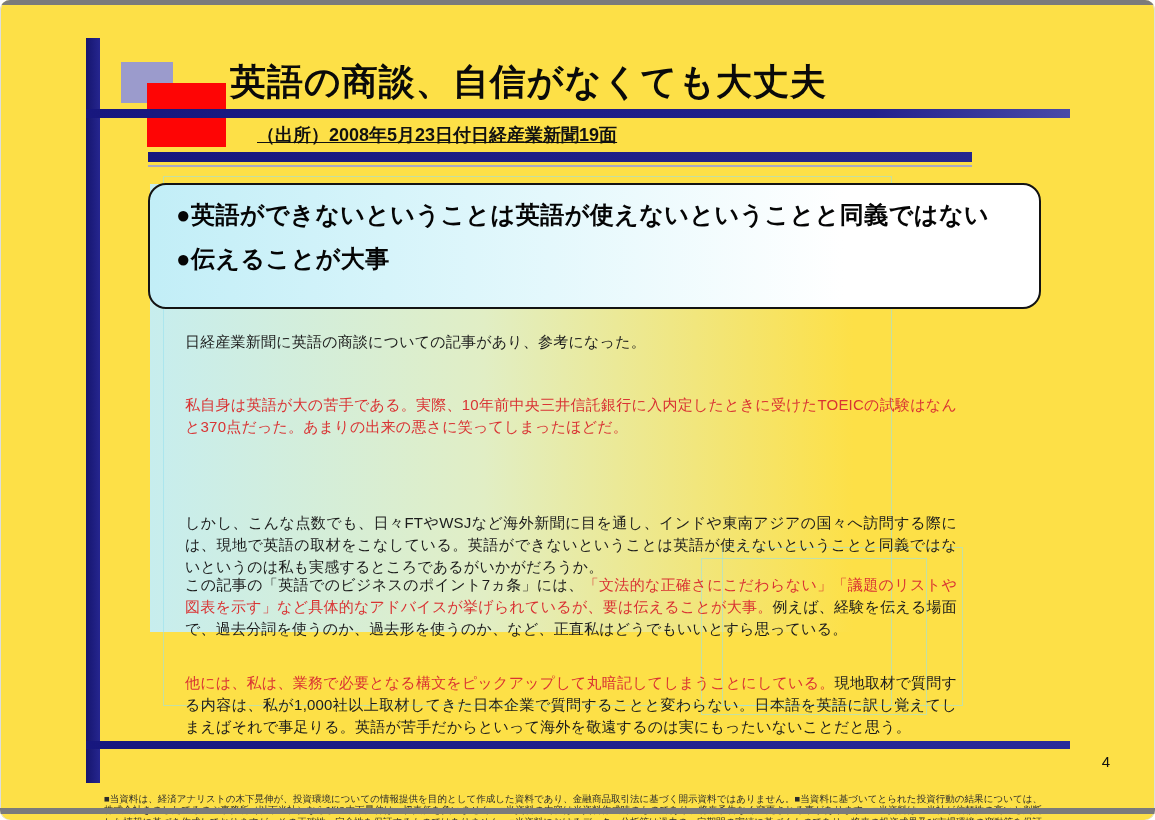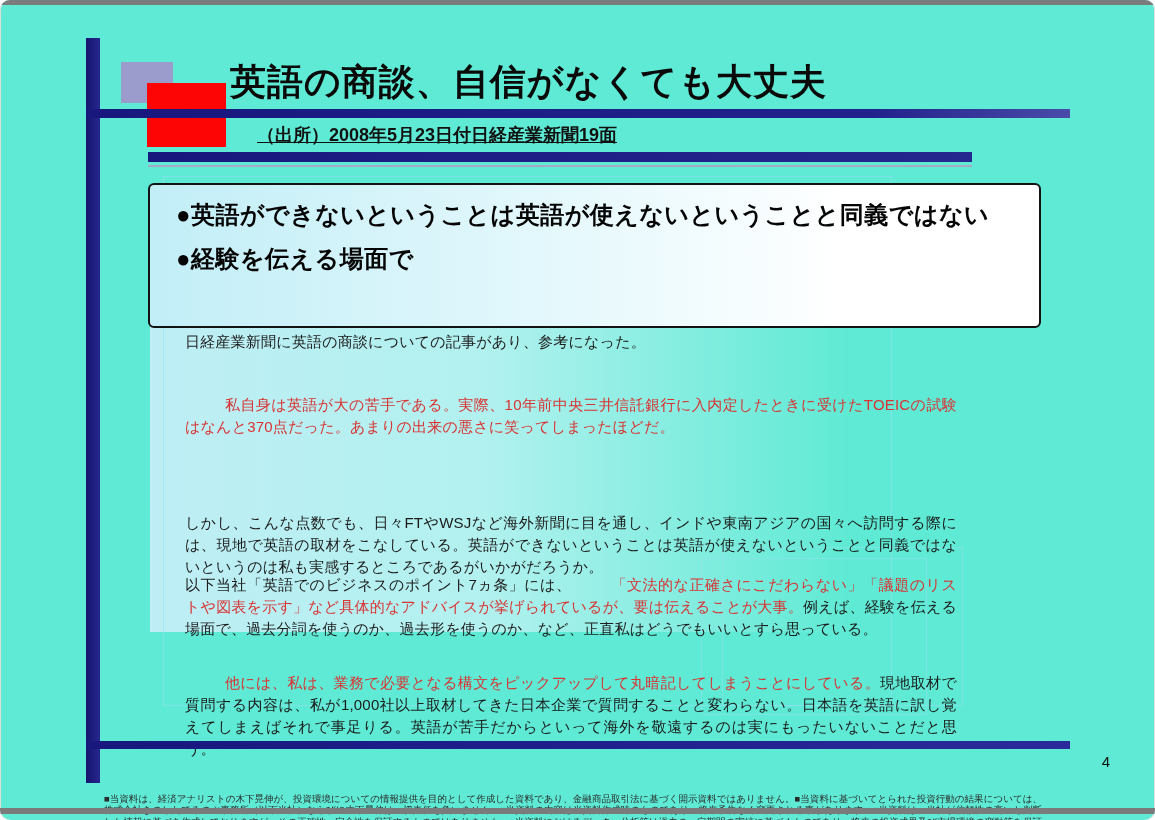--- a/index.html
+++ b/index.html
@@ -1,17 +1,17 @@
 <!DOCTYPE html>
 <html><head>
 <meta charset="utf-8">
 <style>
   html,body{margin:0;padding:0;background:#ffffff;}
   body{font-family:"Liberation Sans","DejaVu Sans",sans-serif;}
-  .frame{position:relative;width:1155px;height:820px;background:#5eead4;border-radius:10px;
+  .frame{position:relative;width:1155px;height:820px;background:#fde047;border-radius:10px;
          overflow:hidden;box-shadow:inset 1px 0 0 #dedede, inset -1px 0 0 #dedede;}
   .topstrip{position:absolute;top:0;left:0;right:0;height:5px;background:#7b7b7b;}
   .botstrip{position:absolute;top:808px;left:0;right:0;height:6px;background:#7b7b7b;}
 
   .vbar{position:absolute;left:86px;top:38px;width:14px;height:745px;
         background:linear-gradient(to right,#15156e,#26268f);}
   .sq-lav{position:absolute;left:121px;top:62px;width:52px;height:41px;background:#9b9bcc;}
   .sq-red{position:absolute;left:147px;top:83px;width:79px;height:64px;background:#fe0505;}
   .hband{position:absolute;left:86px;top:109px;width:984px;height:9px;
          background:linear-gradient(to right,#17177e 0%,#22228c 80%,#4a4aa8 100%);}
@@ -22,30 +22,30 @@
         background:linear-gradient(to right,#17177e,#26268f);}
   .thinline{position:absolute;left:148px;top:165px;width:824px;height:2px;background:#a9a9c4;}
 
   .cyan-panel{position:absolute;left:150px;top:184px;width:741px;height:448px;
         background:linear-gradient(to right,rgba(196,238,247,0.95) 0%,rgba(213,244,250,0.7) 45%,rgba(255,255,255,0) 95%);}
   .faint{position:absolute;border:1px solid rgba(150,224,238,0.55);}
   .f1{left:163px;top:176px;width:727px;height:528px;}
   .f2{left:722px;top:547px;width:239px;height:157px;}
   .f3{left:701px;top:558px;width:224px;height:155px;}
 
-  .bulletbox{position:absolute;left:148px;top:183px;width:893px;height:145px;box-sizing:border-box;
-        border:2px solid #131313;border-radius:6px;padding:8px 0 0 26px;
+  .bulletbox{position:absolute;left:148px;top:183px;width:893px;height:126px;box-sizing:border-box;
+        border:2px solid #131313;border-radius:18px;padding:8px 0 0 26px;
         background:linear-gradient(to right,#c2eef7 0%,#e4f8fc 45%,#ffffff 78%);}
   .bullet{height:44px;display:flex;align-items:center;font-size:24px;font-weight:bold;
         color:#050505;white-space:nowrap;letter-spacing:0.5px;}
 
   .para{position:absolute;left:185px;width:772px;margin:0;font-size:15px;line-height:22px;
         color:#1c1c1c;letter-spacing:0.2px;text-align:justify;}
   .pp1{top:331px;} .pp2{top:394px;} .pp3{top:472px;margin-top:40px;} .pp4{top:574px;} .pp5{top:672px;}
-  .seg[data-color="red"]{color:#d93333;margin-left:40px;}
+  .seg[data-color="red"]{color:#d93333;}
   .seg[data-color="black"]{color:#1c1c1c;}
 
   .bband{position:absolute;left:86px;top:741px;width:984px;height:8px;
         background:linear-gradient(to right,#17177e,#2a2a9a);}
   .disclaimer{position:absolute;left:104px;top:794px;width:938px;font-family:"Liberation Serif","DejaVu Serif",serif;
         font-size:9.5px;line-height:11.3px;color:#2b2b2b;text-align:justify;}
   .pagenum{position:absolute;left:1094px;top:753px;width:24px;font-size:15px;color:#111;text-align:center;}
 </style>
 </head>
 <body>
@@ -64,37 +64,37 @@
   <div class="bar2"></div>
   <div class="thinline"></div>
 
   <div class="cyan-panel"></div>
   <div class="faint f1"></div>
   <div class="faint f2"></div>
   <div class="faint f3"></div>
 
   <div class="bulletbox">
     <div class="bullet">●英語ができないということは英語が使えないということと同義ではない</div>
-    <div class="bullet">●経験を伝える場面で</div>
+    <div class="bullet">●伝えることが大事</div>
   </div>
 
   <p class="para pp1">
     <span class="seg" data-color="black">日経産業新聞に英語の商談についての記事があり、参考になった。</span>
   </p>
 
   <p class="para pp2">
     <span class="seg" data-color="red">私自身は英語が大の苦手である。実際、10年前中央三井信託銀行に入内定したときに受けたTOEICの試験はなんと370点だった。あまりの出来の悪さに笑ってしまったほどだ。</span>
   </p>
 
   <p class="para pp3">
     <span class="seg" data-color="black">しかし、こんな点数でも、日々FTやWSJなど海外新聞に目を通し、インドや東南アジアの国々へ訪問する際には、現地で英語の取材をこなしている。英語ができないということは英語が使えないということと同義ではないというのは私も実感するところであるがいかがだろうか。</span>
   </p>
 
   <p class="para pp4">
-    <span class="seg" data-color="black">以下当社「英語でのビジネスのポイント7ヵ条」には、</span><span class="seg" data-color="red">「文法的な正確さにこだわらない」「議題のリストや図表を示す」など具体的なアドバイスが挙げられているが、要は伝えることが大事。</span><span class="seg" data-color="black">例えば、経験を伝える場面で、過去分詞を使うのか、過去形を使うのか、など、正直私はどうでもいいとすら思っている。</span>
+    <span class="seg" data-color="black">この記事の「英語でのビジネスのポイント7ヵ条」には、</span><span class="seg" data-color="red">「文法的な正確さにこだわらない」「議題のリストや図表を示す」など具体的なアドバイスが挙げられているが、要は伝えることが大事。</span><span class="seg" data-color="black">例えば、経験を伝える場面で、過去分詞を使うのか、過去形を使うのか、など、正直私はどうでもいいとすら思っている。</span>
   </p>
 
   <p class="para pp5">
     <span class="seg" data-color="red">他には、私は、業務で必要となる構文をピックアップして丸暗記してしまうことにしている。</span><span class="seg" data-color="black">現地取材で質問する内容は、私が1,000社以上取材してきた日本企業で質問することと変わらない。日本語を英語に訳し覚えてしまえばそれで事足りる。英語が苦手だからといって海外を敬遠するのは実にもったいないことだと思う。</span>
   </p>
 
   <div class="bband"></div>
   <div class="disclaimer">■当資料は、経済アナリストの木下晃伸が、投資環境についての情報提供を目的として作成した資料であり、金融商品取引法に基づく開示資料ではありません。■当資料に基づいてとられた投資行動の結果については、株式会社きのしたてるのぶ事務所（以下当社）ならびに木下晃伸は一切責任を負いません。■当資料の内容は当資料作成時のものであり、将来予告なく変更される事があります。■当資料は、当社が信頼性の高いと判断した情報に基づき作成しておりますが、その正確性・完全性を保証するものではありません。■当資料におけるデータ・分析等は過去の一定期間の実績に基づくものであり、将来の投資成果及び市場環境の変動等を保証もしくは予想するものではありません。</div>
   <div class="pagenum">4</div>
 

